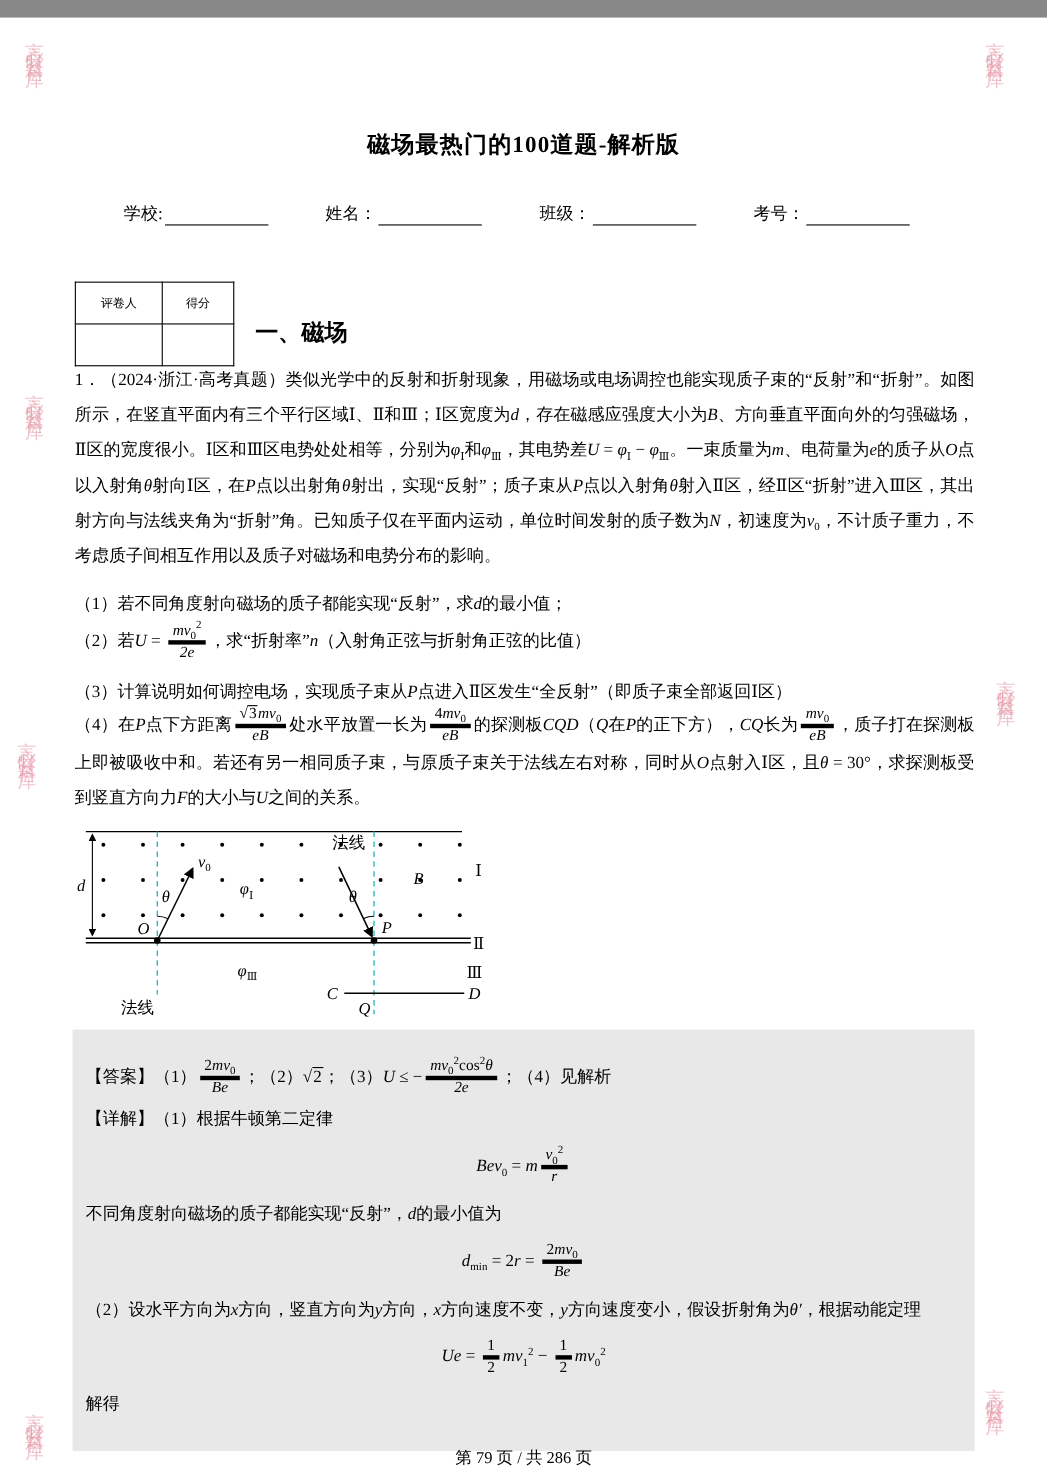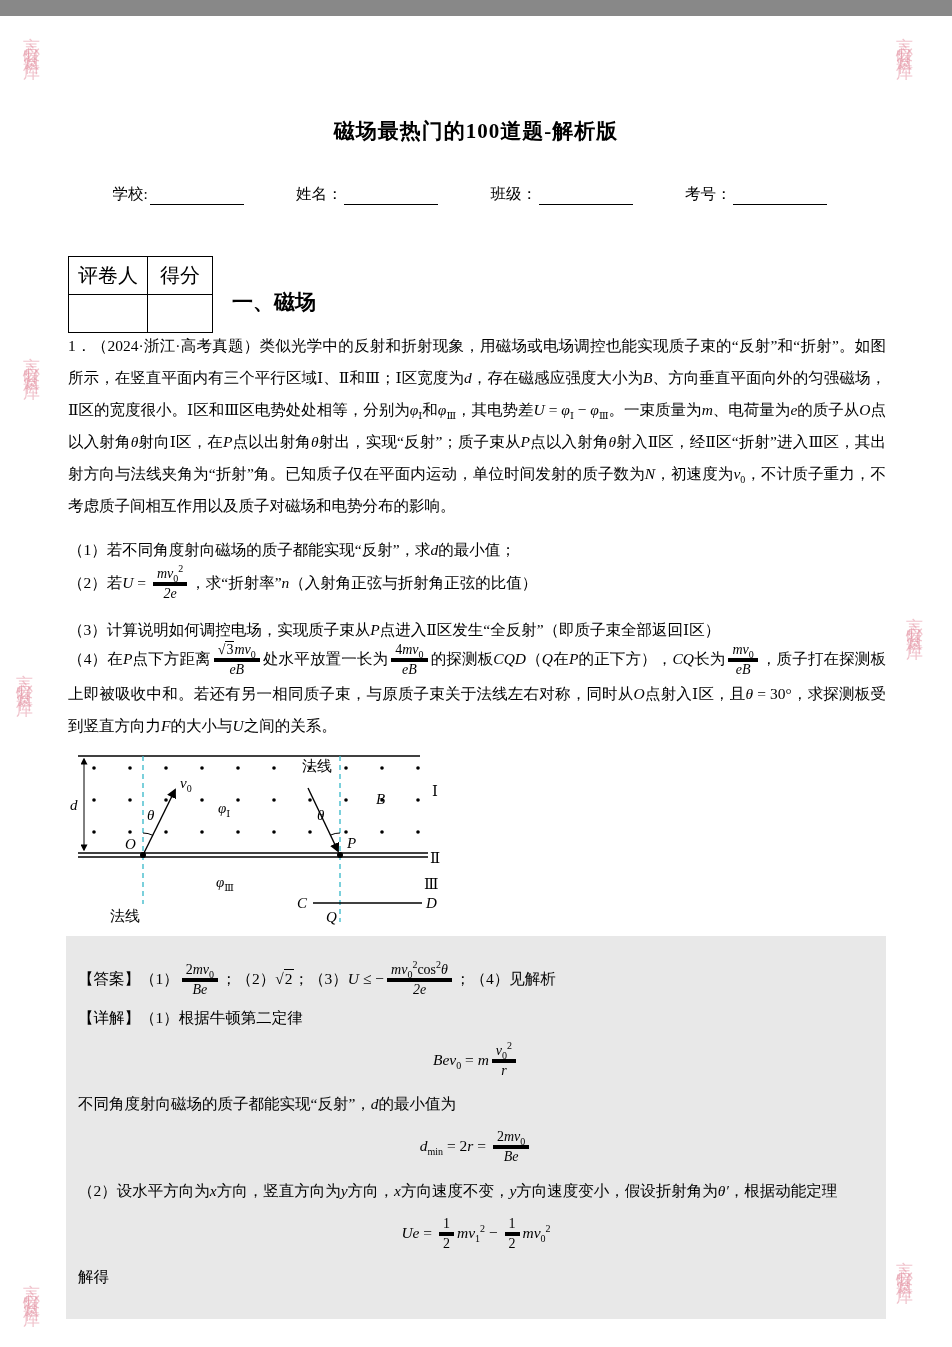--- a/index.html
+++ b/index.html
@@ -8,21 +8,21 @@
   .wm{position:absolute;writing-mode:vertical-rl;font-size:17px;letter-spacing:5px;
       color:rgba(228,146,163,0.55);font-family:"Liberation Sans","DejaVu Sans",sans-serif;
       user-select:none;pointer-events:none;white-space:nowrap;}
   #title{position:absolute;top:101px;left:68px;width:816px;text-align:center;
          font-size:21px;font-weight:bold;letter-spacing:1px;}
   #formline{position:absolute;top:168px;left:68px;width:816px;display:flex;
             justify-content:center;align-items:flex-end;font-size:15.5px;gap:40px;}
   .field{white-space:nowrap;}
   .blank{display:inline-block;width:94px;border-bottom:1px solid #000;height:15px;
          vertical-align:bottom;margin-left:2px;margin-right:12px;}
-  #scoretable{position:absolute;top:240px;left:68px;border-collapse:collapse;font-size:20px;}
+  #scoretable{position:absolute;top:240px;left:68px;border-collapse:collapse;font-size:11px;}
   #scoretable td{border:1.6px solid #000;text-align:center;vertical-align:middle;padding:0;height:37px;}
   #scoretable td.c1{width:78px;} #scoretable td.c2{width:64px;}
   #sectionheading{position:absolute;top:272px;left:232px;font-size:21px;font-weight:bold;}
   .para{font-size:15.5px;line-height:32px;text-align:justify;}
   #intro{position:absolute;top:314px;left:68px;width:818px;}
   #q1{position:absolute;top:518px;left:68px;width:818px;}
   #q2{position:absolute;top:550px;left:68px;width:818px;}
   #q3{position:absolute;top:598px;left:68px;width:818px;}
   #q4{position:absolute;top:626px;left:68px;width:818px;}
   #diagram{position:absolute;top:730px;left:70px;width:420px;height:188px;}
@@ -172,14 +172,15 @@
     <div class="para">【答案】（1）<span class="frac"><span class="num">2<span class="it">mv</span><sub>0</sub></span><span class="den"><span class="it">Be</span></span></span>；（2）<span class="sqrt"><span class="rad">√</span><span class="sqrt-inner">2</span></span>；（3）<span class="it">U</span> ≤ −<span class="frac"><span class="num"><span class="it">mv</span><sub>0</sub><sup>2</sup>cos<sup>2</sup><span class="it">θ</span></span><span class="den"><span class="it">2e</span></span></span>；（4）见解析</div>
     <div class="para">【详解】（1）根据牛顿第二定律</div>
     <div class="eq"><span class="it">Bev</span><sub>0</sub> = <span class="it">m</span><span class="frac"><span class="num"><span class="it">v</span><sub>0</sub><sup>2</sup></span><span class="den"><span class="it">r</span></span></span></div>
     <div class="para">不同角度射向磁场的质子都能实现“反射”，<span class="it">d</span>的最小值为</div>
     <div class="eq"><span class="it">d</span><sub>min</sub> = 2<span class="it">r</span> = <span class="frac"><span class="num">2<span class="it">mv</span><sub>0</sub></span><span class="den"><span class="it">Be</span></span></span></div>
     <div class="para">（2）设水平方向为<span class="it">x</span>方向，竖直方向为<span class="it">y</span>方向，<span class="it">x</span>方向速度不变，<span class="it">y</span>方向速度变小，假设折射角为<span class="it">θ′</span>，根据动能定理</div>
     <div class="eq"><span class="it">Ue</span> = <span class="frac"><span class="num">1</span><span class="den">2</span></span><span class="it">mv</span><sub>1</sub><sup>2</sup> − <span class="frac"><span class="num">1</span><span class="den">2</span></span><span class="it">mv</span><sub>0</sub><sup>2</sup></div>
     <div class="para">解得</div>
   </div>
 
+  <div id="footer">第 79 页 / 共 286 页</div>
 
 </div>
 
 </body></html>

